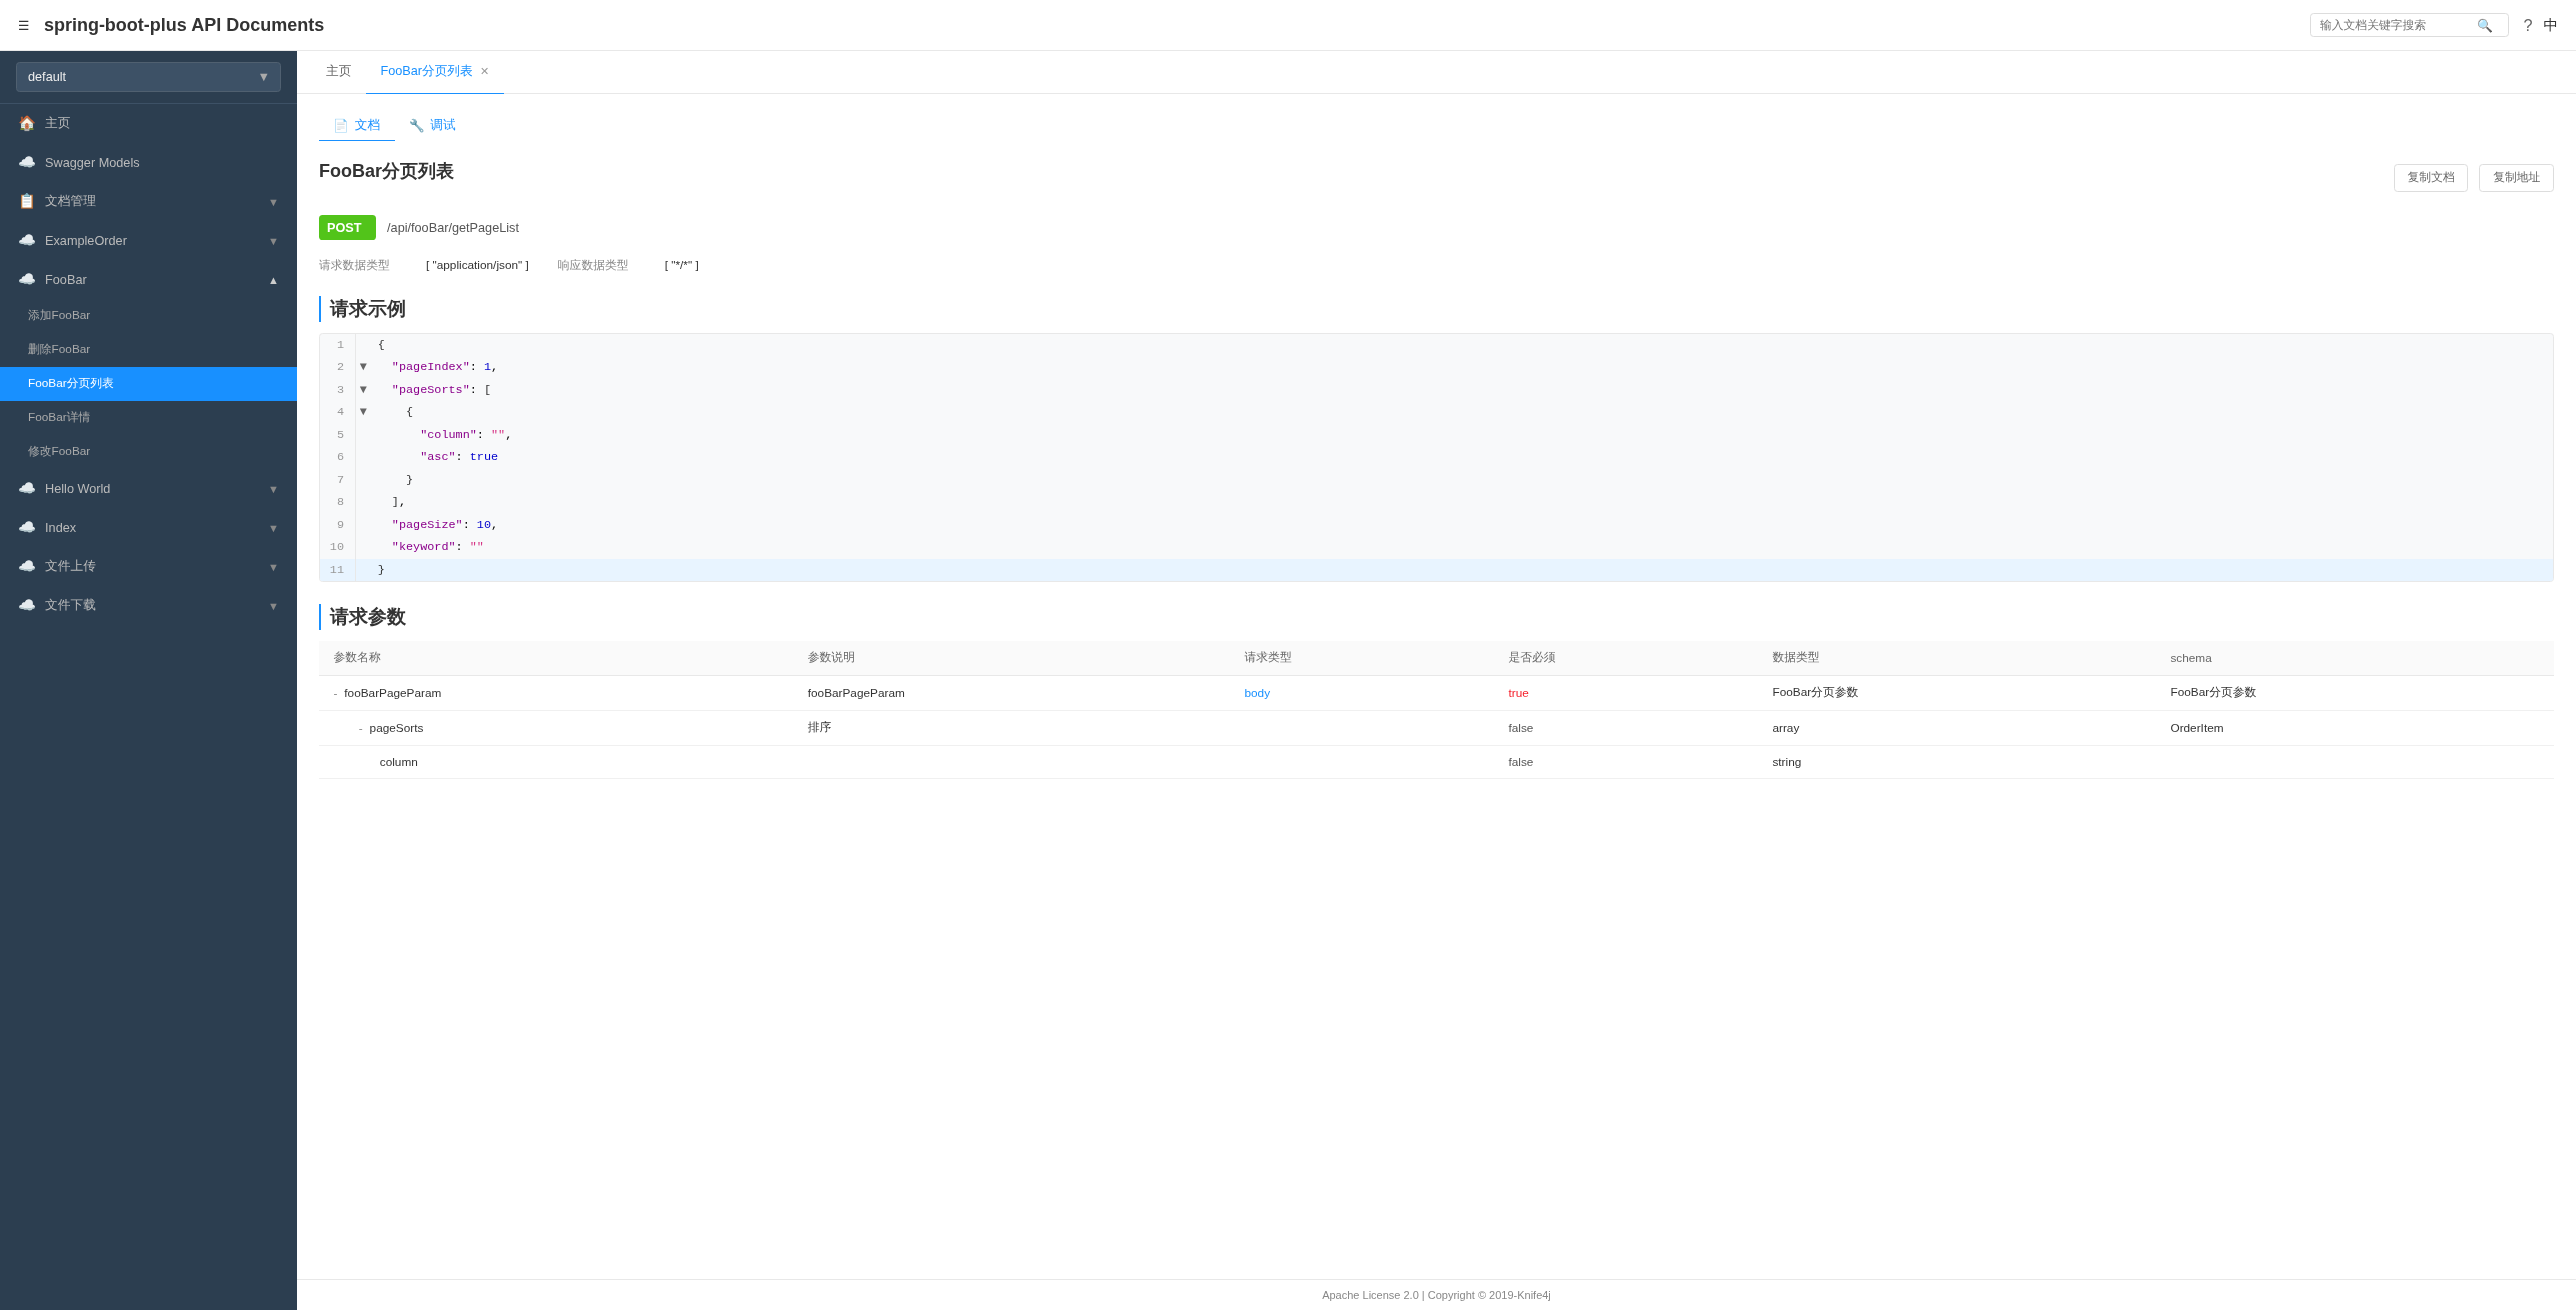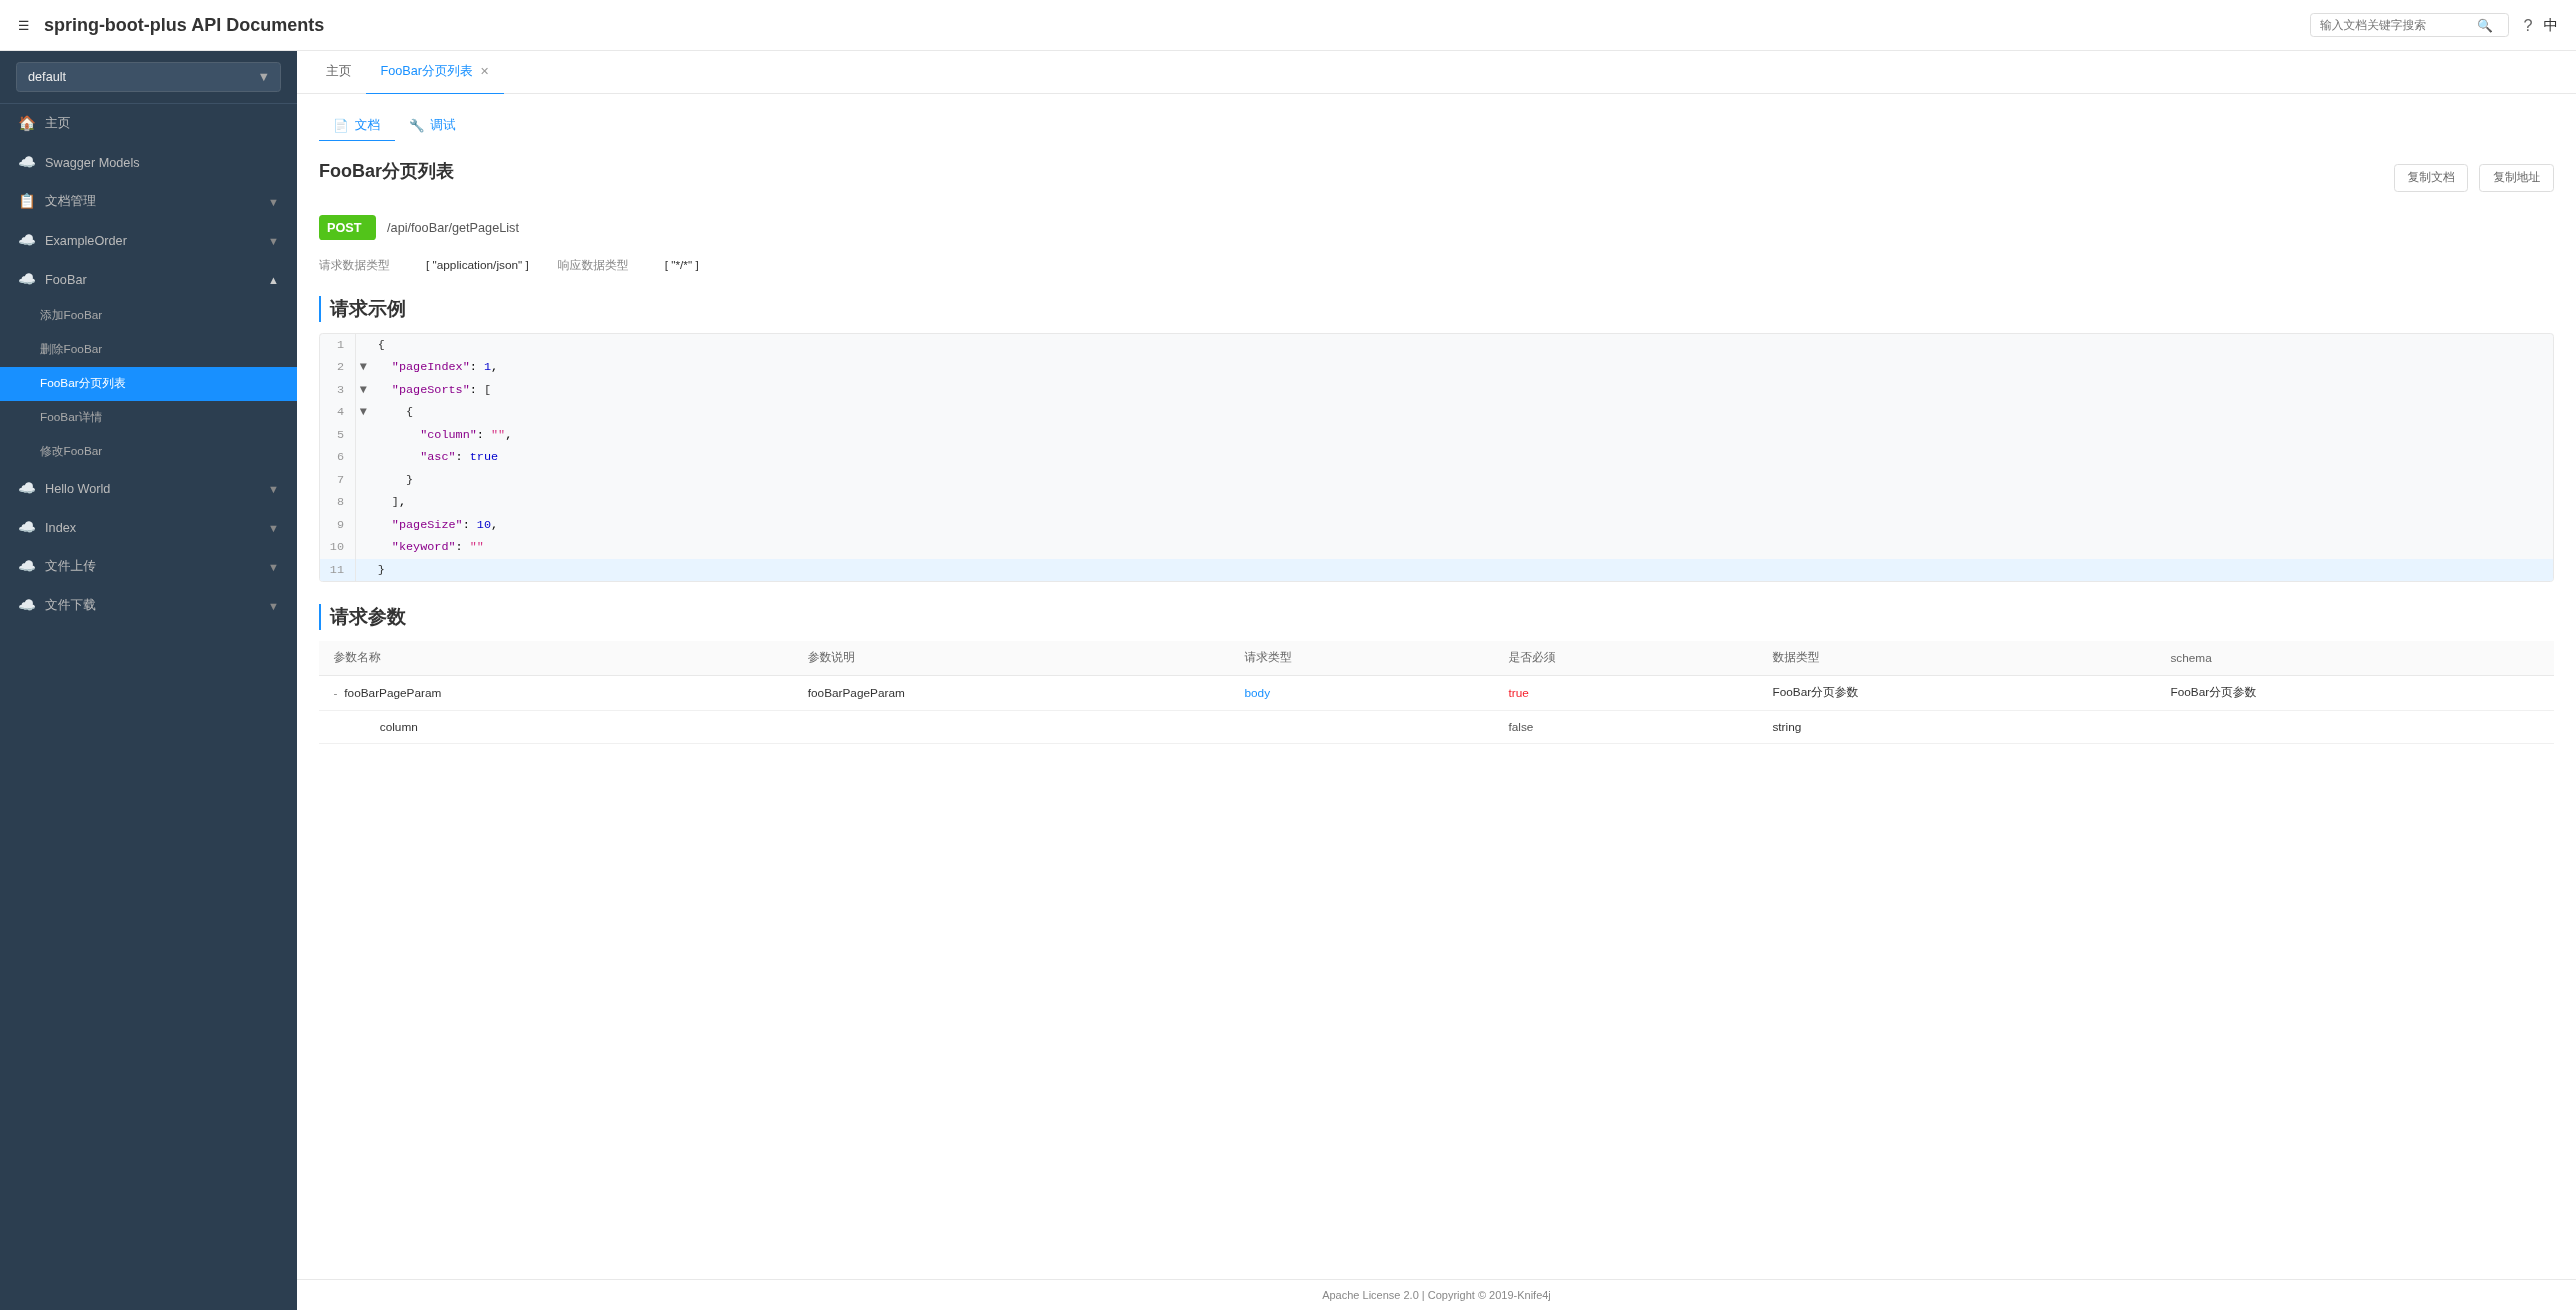--- a/index.html
+++ b/index.html
@@ -46,21 +46,21 @@
     .sidebar-item {
       display: flex; align-items: center; padding: 11px 18px; cursor: pointer;
       color: #bbb; transition: background 0.2s;
     }
     .sidebar-item-icon { margin-right: 9px; font-size: 14.5px; }
     .sidebar-item-label { flex: 1; font-size: 12.7px; }
     .sidebar-item-arrow { font-size: 11px; color: #888; }
     .sidebar-item-arrow.open { color: #ccc; }
 
     .sidebar-sub-item {
-      display: flex; align-items: center; padding: 9px 18px 9px 40px;
+      display: flex; align-items: center; padding: 9px 18px 9px 28px;
       cursor: pointer; color: #aaa; font-size: 11.8px;
     }
     .sidebar-sub-item.active { background: #1890ff; color: #fff; }
 
     
     .content-area { flex: 1; display: flex; flex-direction: column; overflow: hidden; }
 
     
     .tabs-bar {
       display: flex; align-items: center; border-bottom: 0.9px solid #e8e8e8;
@@ -384,20 +384,32 @@
                   <span>fooBarPageParam</span>
                 </td>
                 <td>fooBarPageParam</td>
                 <td><span class="text-body">body</span></td>
                 <td><span class="text-true">true</span></td>
                 <td>FooBar分页参数</td>
                 <td>FooBar分页参数</td>
               </tr>
 
 
+              <tr class="table-row">
+                <td>
+                  <span style="padding-left:22px;display:inline-block;"></span>
+                  <span style="color:#888;margin-right:3.6px;">-</span>
+                  <span>pageSorts</span>
+                </td>
+                <td>排序</td>
+                <td><span class="text-false"></span></td>
+                <td><span class="text-false">false</span></td>
+                <td>array</td>
+                <td>OrderItem</td>
+              </tr>
 
               <tr class="table-row">
                 <td>
                   <span style="padding-left:43px;display:inline-block;"></span>
                   <span>column</span>
                 </td>
                 <td></td>
                 <td><span class="text-false"></span></td>
                 <td><span class="text-false">false</span></td>
                 <td>string</td>

